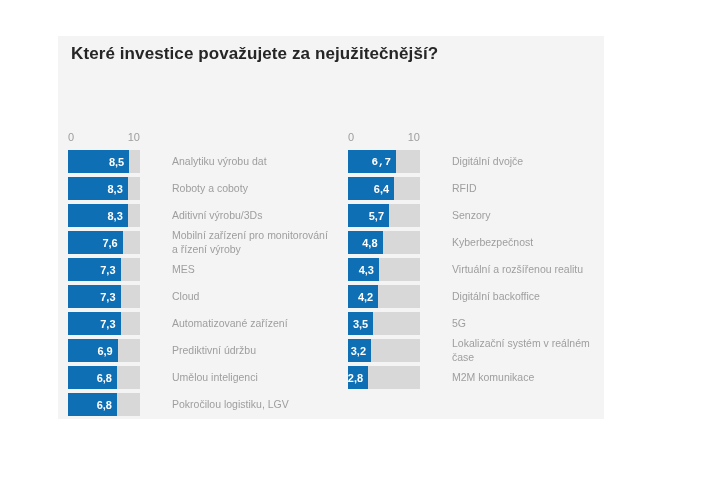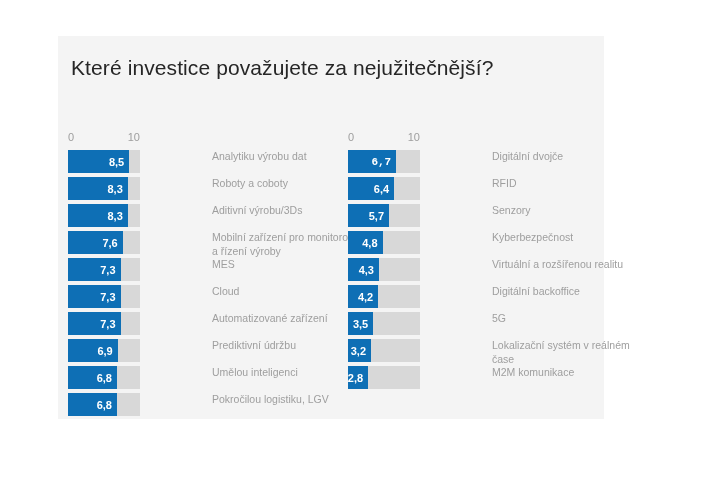--- a/index.html
+++ b/index.html
@@ -6,33 +6,33 @@
   body{
     width:720px;height:480px;position:relative;overflow:hidden;
     background:#ffffff;
     font-family:"Liberation Sans", sans-serif;
   }
   .panel{
     position:absolute;left:58px;top:36px;width:546px;height:383px;
     background:var(--panel,#f4f4f4);
   }
   .title{
-    position:absolute;left:13px;top:20px;margin:0;
-    font-size:21px;font-weight:normal;letter-spacing:.1px;
+    position:absolute;left:13px;top:8px;margin:0;
+    font-size:17px;font-weight:bold;letter-spacing:.1px;
     color:var(--title-text,#262626);
   }
   .col{position:absolute;top:95px;}
   .col-left{left:10px;}
   .col-right{left:290px;}
   .axis{
     width:72px;height:13px;margin-bottom:6px;
     display:flex;justify-content:space-between;
     font-size:11px;color:var(--label-text,#9e9e9e);
   }
-  .row{display:flex;align-items:flex-start;height:23px;margin-bottom:4px;gap:40px;}
+  .row{display:flex;align-items:center;height:23px;margin-bottom:4px;}
   .track{
     width:72px;height:23px;flex:none;display:flex;
     background:var(--track,#d8d8d8);
   }
   .fill{
     height:100%;box-sizing:border-box;
     background:var(--bar,#0e6fb5);
     display:flex;align-items:center;justify-content:flex-end;
     padding-right:5px;overflow:visible;
   }

